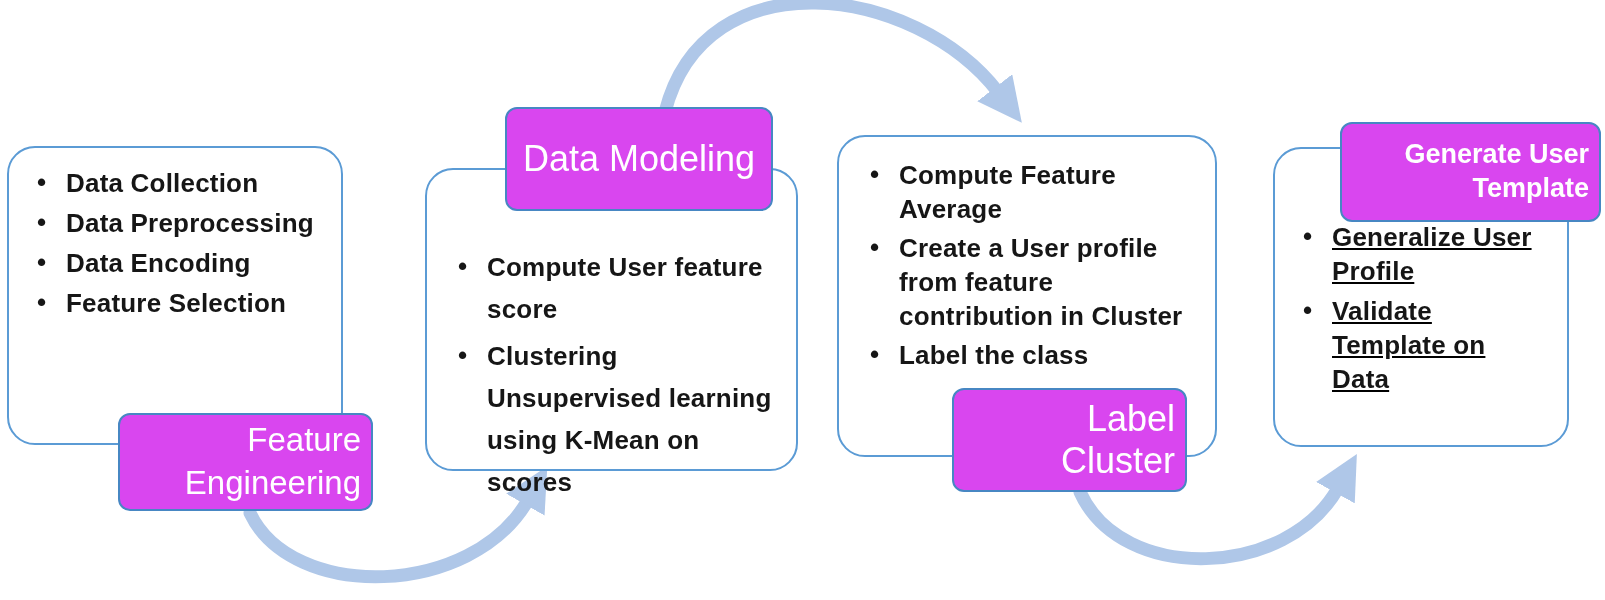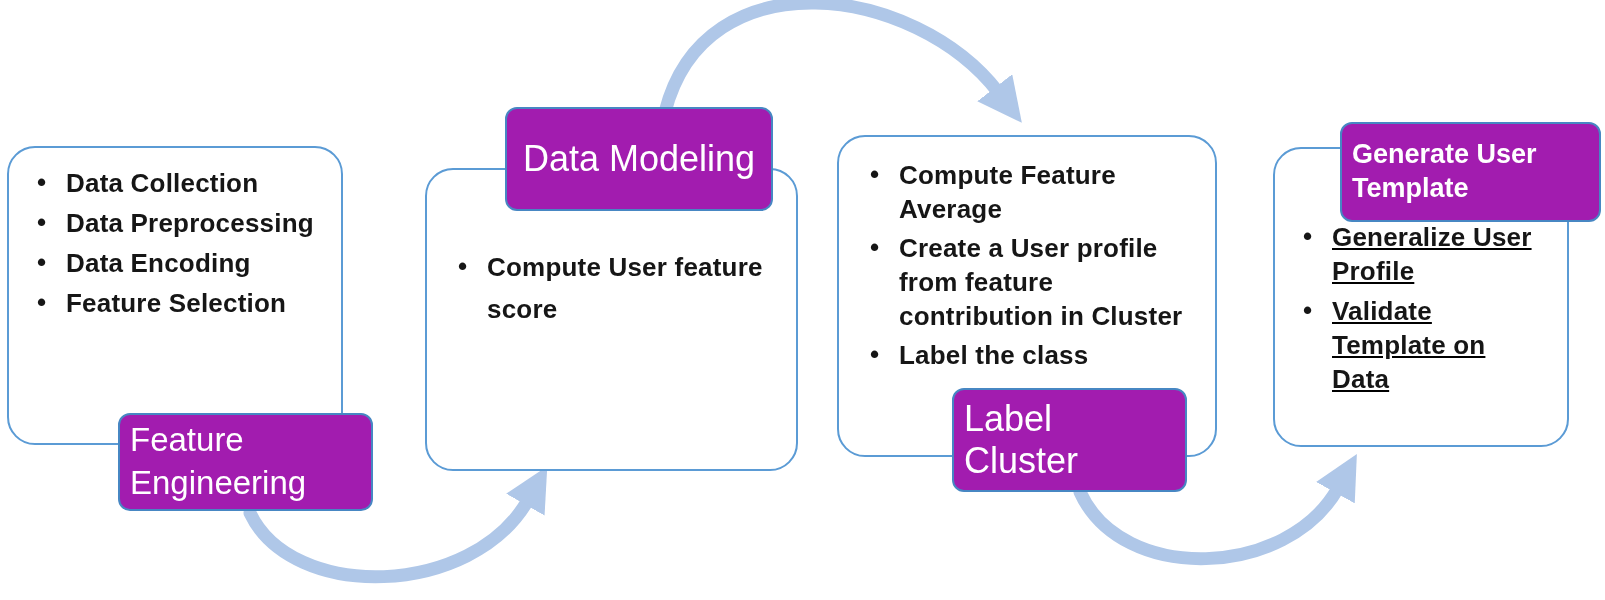--- a/index.html
+++ b/index.html
@@ -34,23 +34,23 @@
   #panel-3{left:837px;top:135px;width:380px;height:322px;}
   #panel-3 ul{padding:21px 18px 0 60px;font-size:26px;line-height:34px;}
   #panel-3 li{margin-bottom:5px;}
 
   #panel-4{left:1273px;top:147px;width:296px;height:300px;text-decoration:underline;}
   #panel-4 ul{padding:71px 4px 0 57px;font-size:26px;line-height:34px;}
   #panel-4 li{margin-bottom:6px;}
 
   .stage-label{
     position:absolute;z-index:2;box-sizing:border-box;
-    background:#a21caf;border:2px solid #4787c3;border-radius:12px;
+    background:#d946ef;border:2px solid #4787c3;border-radius:12px;
     color:#ffffff;display:flex;align-items:center;justify-content:center;
-    text-align:left;padding:4px 10px;
+    text-align:right;padding:4px 10px;
   }
   #label-1{left:118px;top:413px;width:255px;height:98px;font-size:33px;line-height:1.3;font-weight:400;}
   #label-2{left:505px;top:107px;width:268px;height:104px;font-size:36px;font-weight:400;}
   #label-3{left:952px;top:388px;width:235px;height:104px;font-size:36px;font-weight:400;}
   #label-4{left:1340px;top:122px;width:261px;height:100px;font-size:27px;line-height:1.25;font-weight:700;}
 </style>
 </head>
 <body>
 
 <svg class="arrows" width="1605" height="600" viewBox="0 0 1605 600" xmlns="http://www.w3.org/2000/svg">
@@ -70,20 +70,24 @@
     <li>Data Preprocessing</li>
     <li>Data Encoding</li>
     <li>Feature Selection</li>
   </ul>
 </div>
 
 <div class="panel" id="panel-2">
   <ul>
     <li>Compute User feature
 score</li>
+    <li>Clustering
+Unsupervised learning
+using K-Mean on
+scores</li>
   </ul>
 </div>
 
 <div class="panel" id="panel-3">
   <ul>
     <li>Compute Feature
 Average</li>
     <li>Create a User profile
 from feature
 contribution in Cluster</li>

